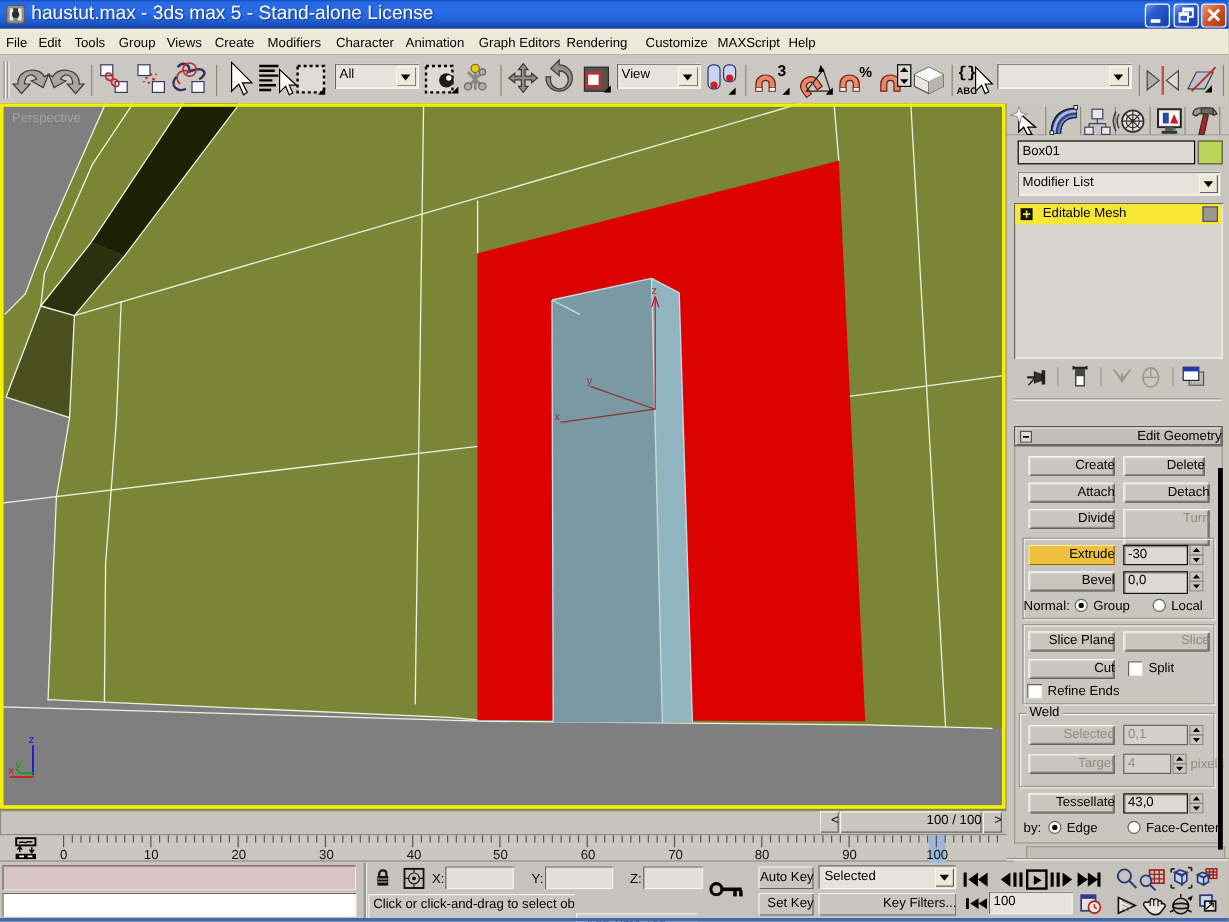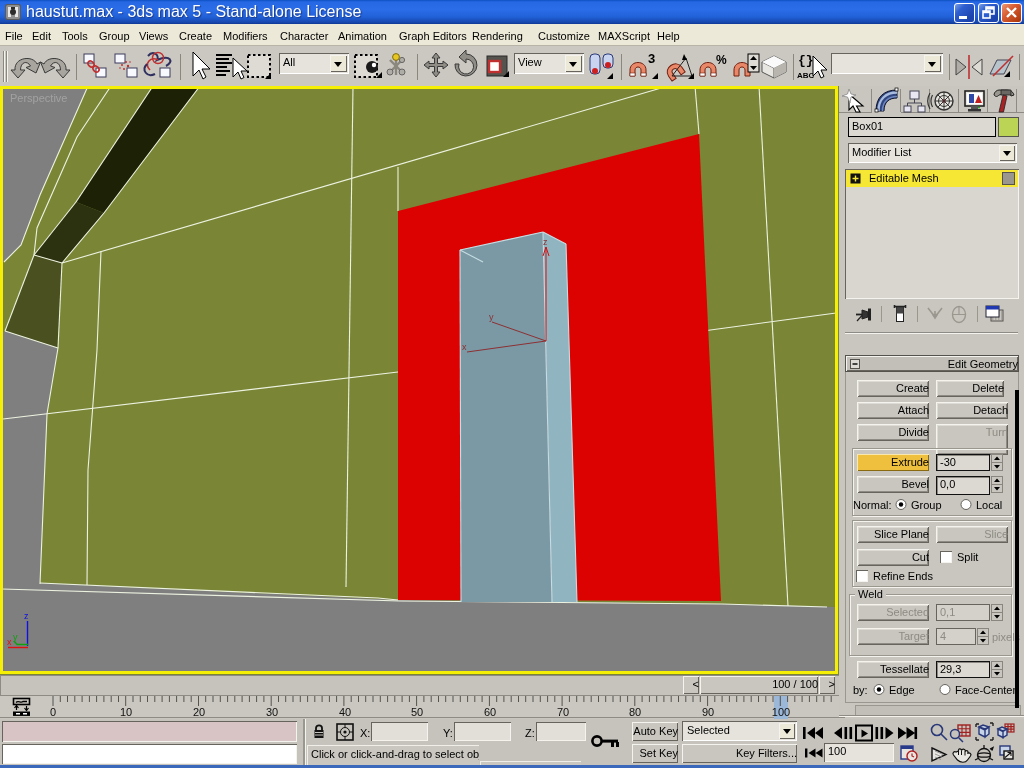--- a/index.html
+++ b/index.html
@@ -768,21 +768,21 @@
           <rect x="0.5" y="0.5" width="11" height="8" fill="#c9c6bf" stroke="#88867e"></rect>
           <path d="M6 2.5 l3 3.5 -6 0 z" fill="#000"></path>
           <rect x="0.5" y="8.5" width="11" height="8" fill="#c9c6bf" stroke="#88867e"></rect>
           <path d="M6 14.5 l3 -3.5 -6 0 z" fill="#000"></path>
         </g>
       </svg>
     </div>
   <div class="abs" style="left:147px;top:276px;color:#8d8b83;">pixels</div>
 
   <div class="abs raised2 cbtn" style="left:12px;top:306px;width:72px;height:17px;line-height:16px;">Tessellate</div>
-  <div class="abs" style="left:91px;top:306px;width:54px;height:17px;background:#dcd9d2;border:1px solid #111;box-shadow:inset 1px 1px 0 #8a8880;padding:1px 0 0 3px;">29,3</div>
+  <div class="abs" style="left:91px;top:306px;width:54px;height:17px;background:#dcd9d2;border:1px solid #111;box-shadow:inset 1px 1px 0 #8a8880;padding:1px 0 0 3px;">43,0</div>
   <div class="abs" style="left:146px;top:306px;">
       <svg width="12" height="17">
         <g>
           <rect x="0.5" y="0.5" width="11" height="8" fill="#c9c6bf" stroke="#88867e"></rect>
           <path d="M6 2.5 l3 3.5 -6 0 z" fill="#000"></path>
           <rect x="0.5" y="8.5" width="11" height="8" fill="#c9c6bf" stroke="#88867e"></rect>
           <path d="M6 14.5 l3 -3.5 -6 0 z" fill="#000"></path>
         </g>
       </svg>
     </div>

